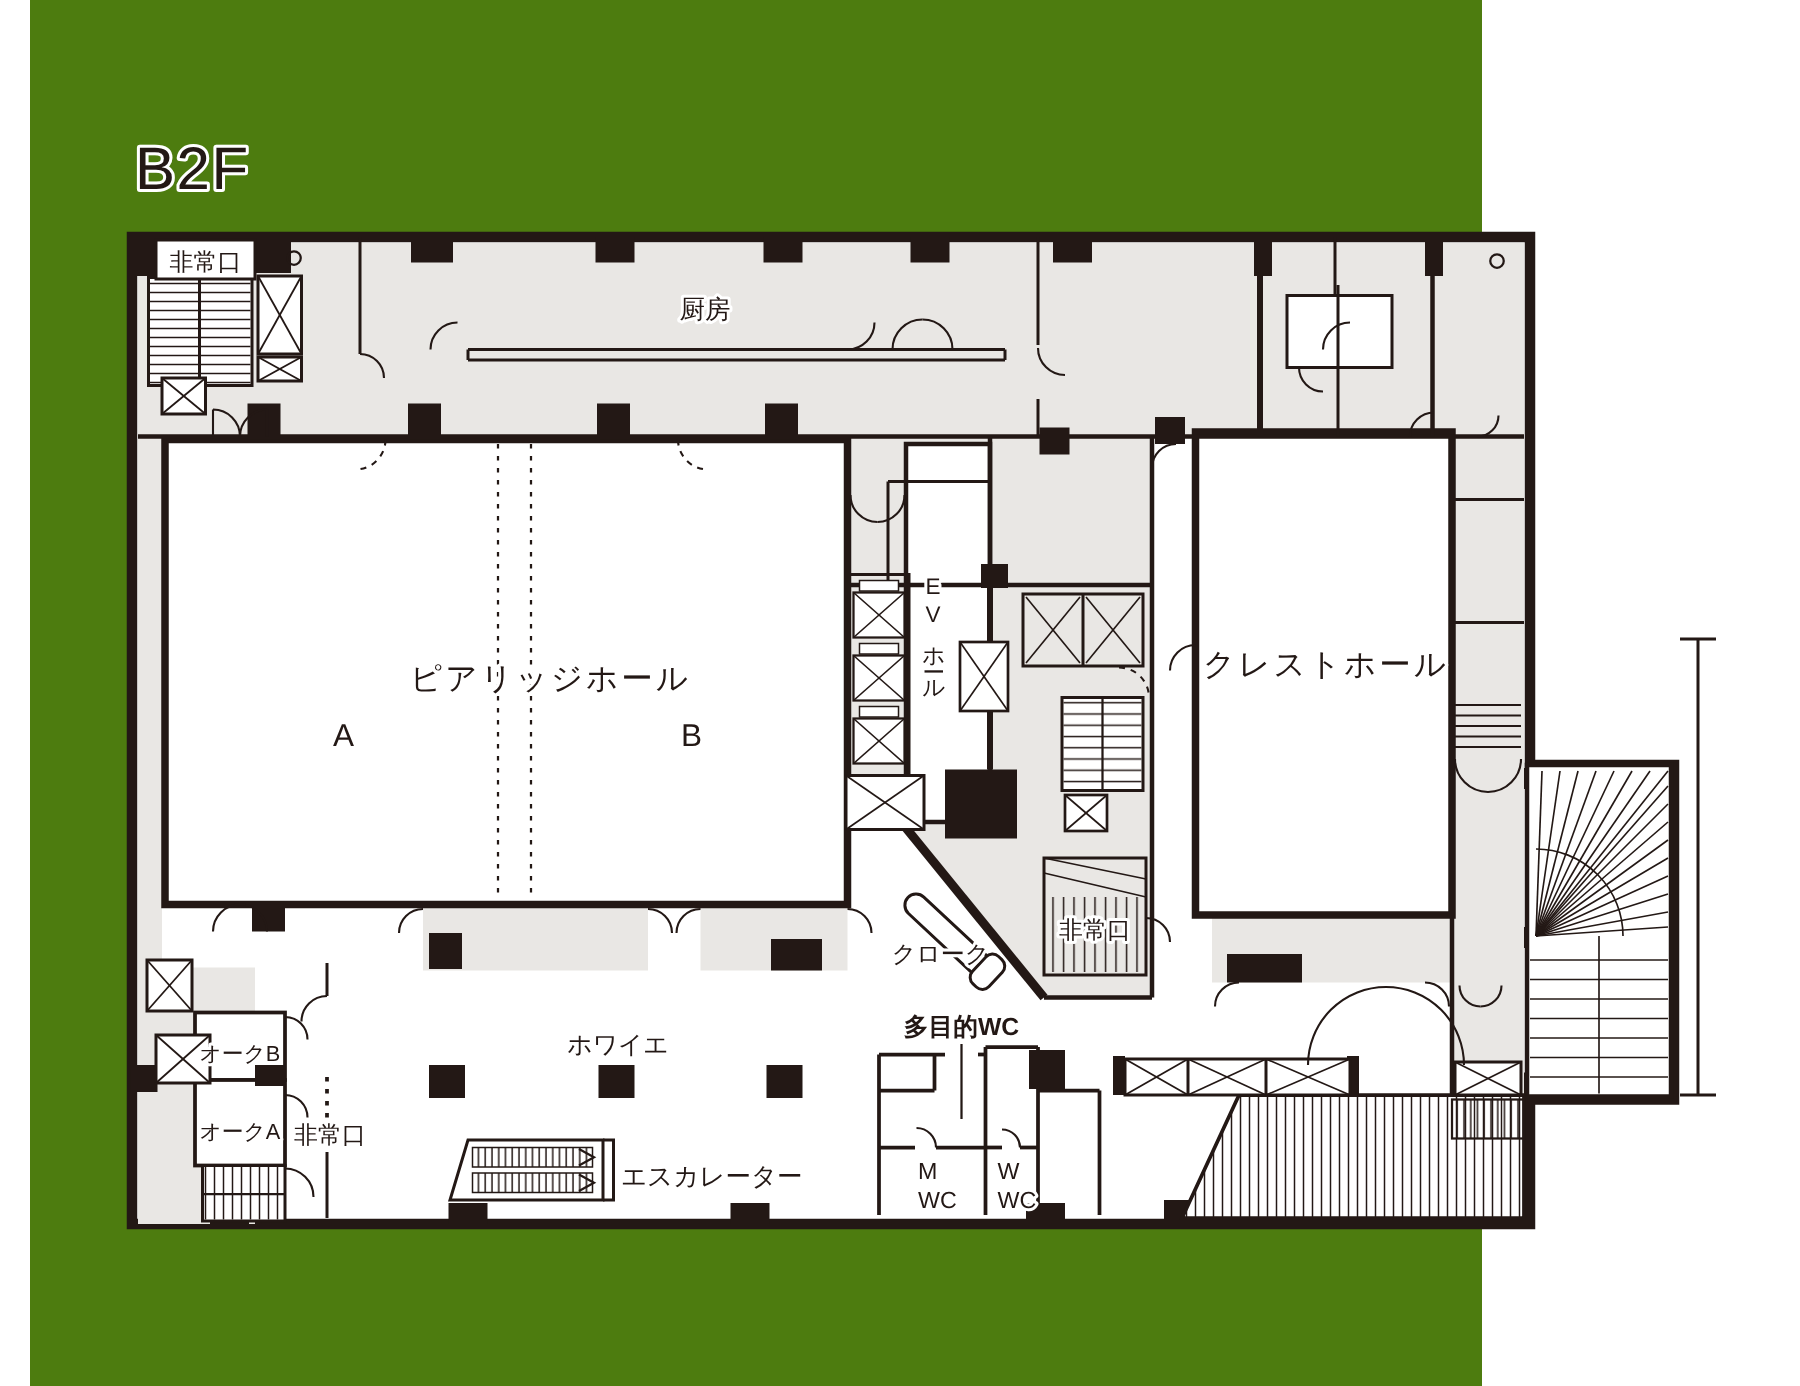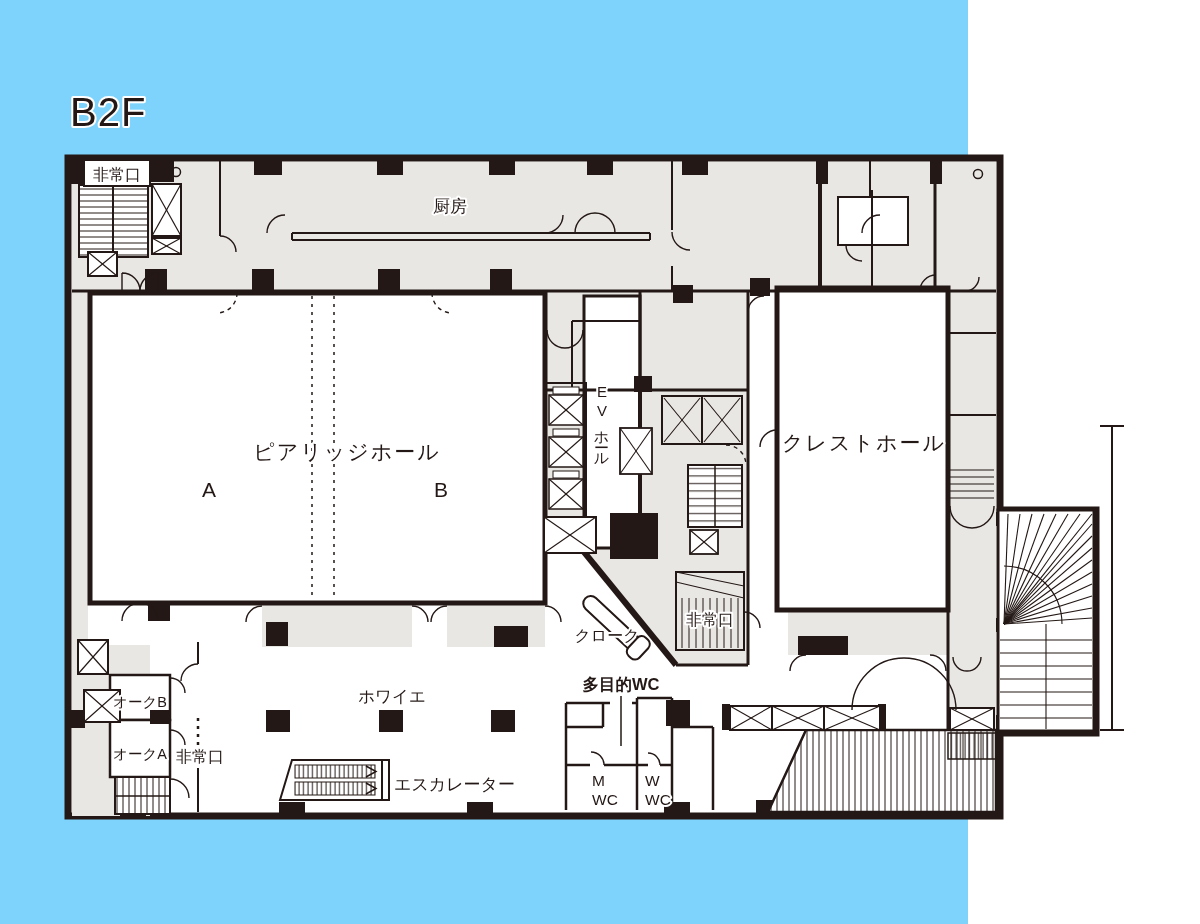--- a/index.html
+++ b/index.html
@@ -1,17 +1,17 @@
 <!DOCTYPE html>
 <html><head>
 <meta charset="utf-8">
 <style>
   html,body{margin:0;padding:0;background:#ffffff;}
-  .stage{width:968px;height:924px;position:relative;background:#7dd3fc;
-         font-family:"Liberation Sans","DejaVu Sans",sans-serif;}
+  .stage{width:968px;height:924px;position:relative;background:#4d7c0f;
+         font-family:"Liberation Sans","DejaVu Sans",sans-serif;margin-left:20px;}
   svg{display:block;}
   svg .lbl{fill:#231815;font-family:"Liberation Sans","DejaVu Sans",sans-serif;
            paint-order:stroke;stroke:#ffffff;stroke-width:4px;stroke-linejoin:round;
            text-anchor:middle;}
   svg .lbl.start{text-anchor:start;}
   svg .vert{writing-mode:vertical-rl;text-orientation:upright;letter-spacing:2px;}
   .wall{stroke:#231815;fill:none;}
   .blk{fill:#231815;stroke:none;}
   .gray{fill:#e9e7e4;stroke:none;}
   .wht{fill:#ffffff;}

